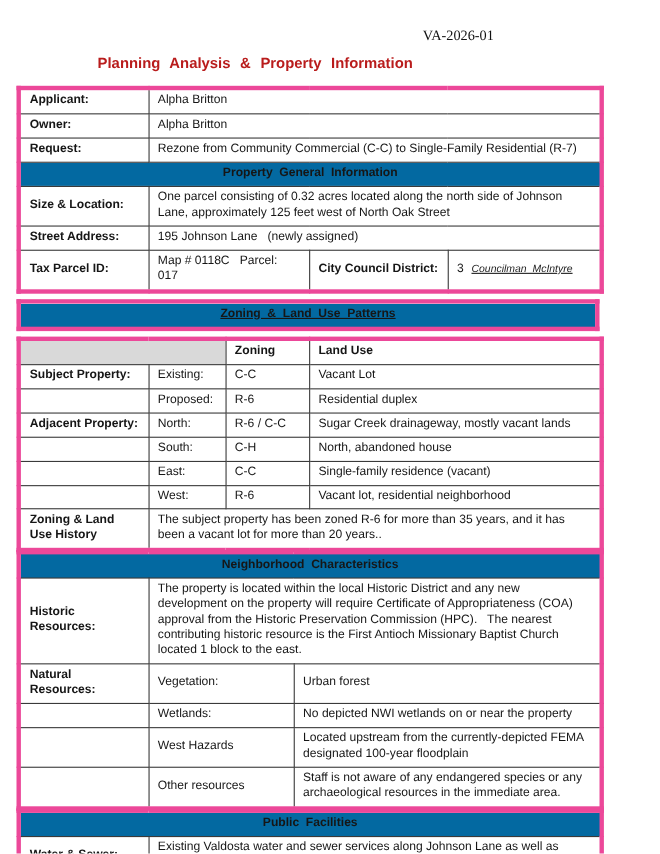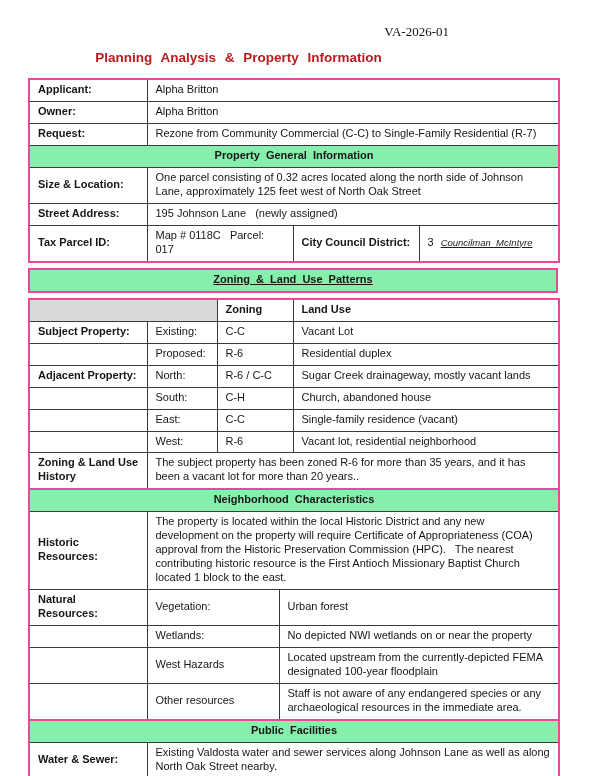--- a/index.html
+++ b/index.html
@@ -11,56 +11,56 @@
     width: 600px;
     height: 776px;
     overflow: hidden;
     font-family: "Liberation Sans", sans-serif;
     color: #161616;
   }
   .page {
     box-sizing: border-box;
     width: 484px;
     height: 776px;
-    padding: 24px 35px 0 28px;
+    padding: 24px 35px 0 15px;
   }
   .doc-number {
     text-align: right;
     font-family: "Liberation Serif", serif;
     font-size: 13px;
     color: #111;
     margin-bottom: 10px;
   }
   .title {
     margin: 10px 0 13px 0;
     text-align: center;
     font-size: 13.5px;
     font-weight: bold;
     word-spacing: 5px;
     color: #b91c1c;
   }
   table.tbl {
     border-collapse: collapse;
     table-layout: fixed;
     width: 530px;
-    border: 2px solid #ec4899;
+    border: 4px solid #ec4899;
   }
   table.tbl td {
     border: 1px solid #3a3a3a;
     padding: 3px 8px 4px 8px;
     font-size: 11px;
     line-height: 1.27;
     vertical-align: middle;
     white-space: pre-wrap;
     overflow: hidden;
     color: #161616;
   }
   td.lbl { font-weight: bold; }
   td.sec {
-    background: #86efac;
+    background: #0369a1;
     font-weight: bold;
     text-align: center;
     word-spacing: 3px;
     padding: 4px 4px;
     font-size: 11.3px;
   }
   td.grayfill { background: #d9d9d9; }
   td.colhead { font-weight: bold; }
   td.nowrap { white-space: nowrap; padding: 3px 4px 4px 6px; }
   .bar-table { margin: 5px 0; text-decoration: underline; }
@@ -158,21 +158,21 @@
     <tr>
       <td class="lbl">Adjacent Property:</td>
       <td>North:</td>
       <td>R-6 / C-C</td>
       <td>Sugar Creek drainageway, mostly vacant lands</td>
     </tr>
     <tr>
       <td class="lbl"></td>
       <td>South:</td>
       <td>C-H</td>
-      <td>Church, abandoned house</td>
+      <td>North, abandoned house</td>
     </tr>
     <tr>
       <td class="lbl"></td>
       <td>East:</td>
       <td>C-C</td>
       <td>Single-family residence (vacant)</td>
     </tr>
     <tr>
       <td class="lbl"></td>
       <td>West:</td>

